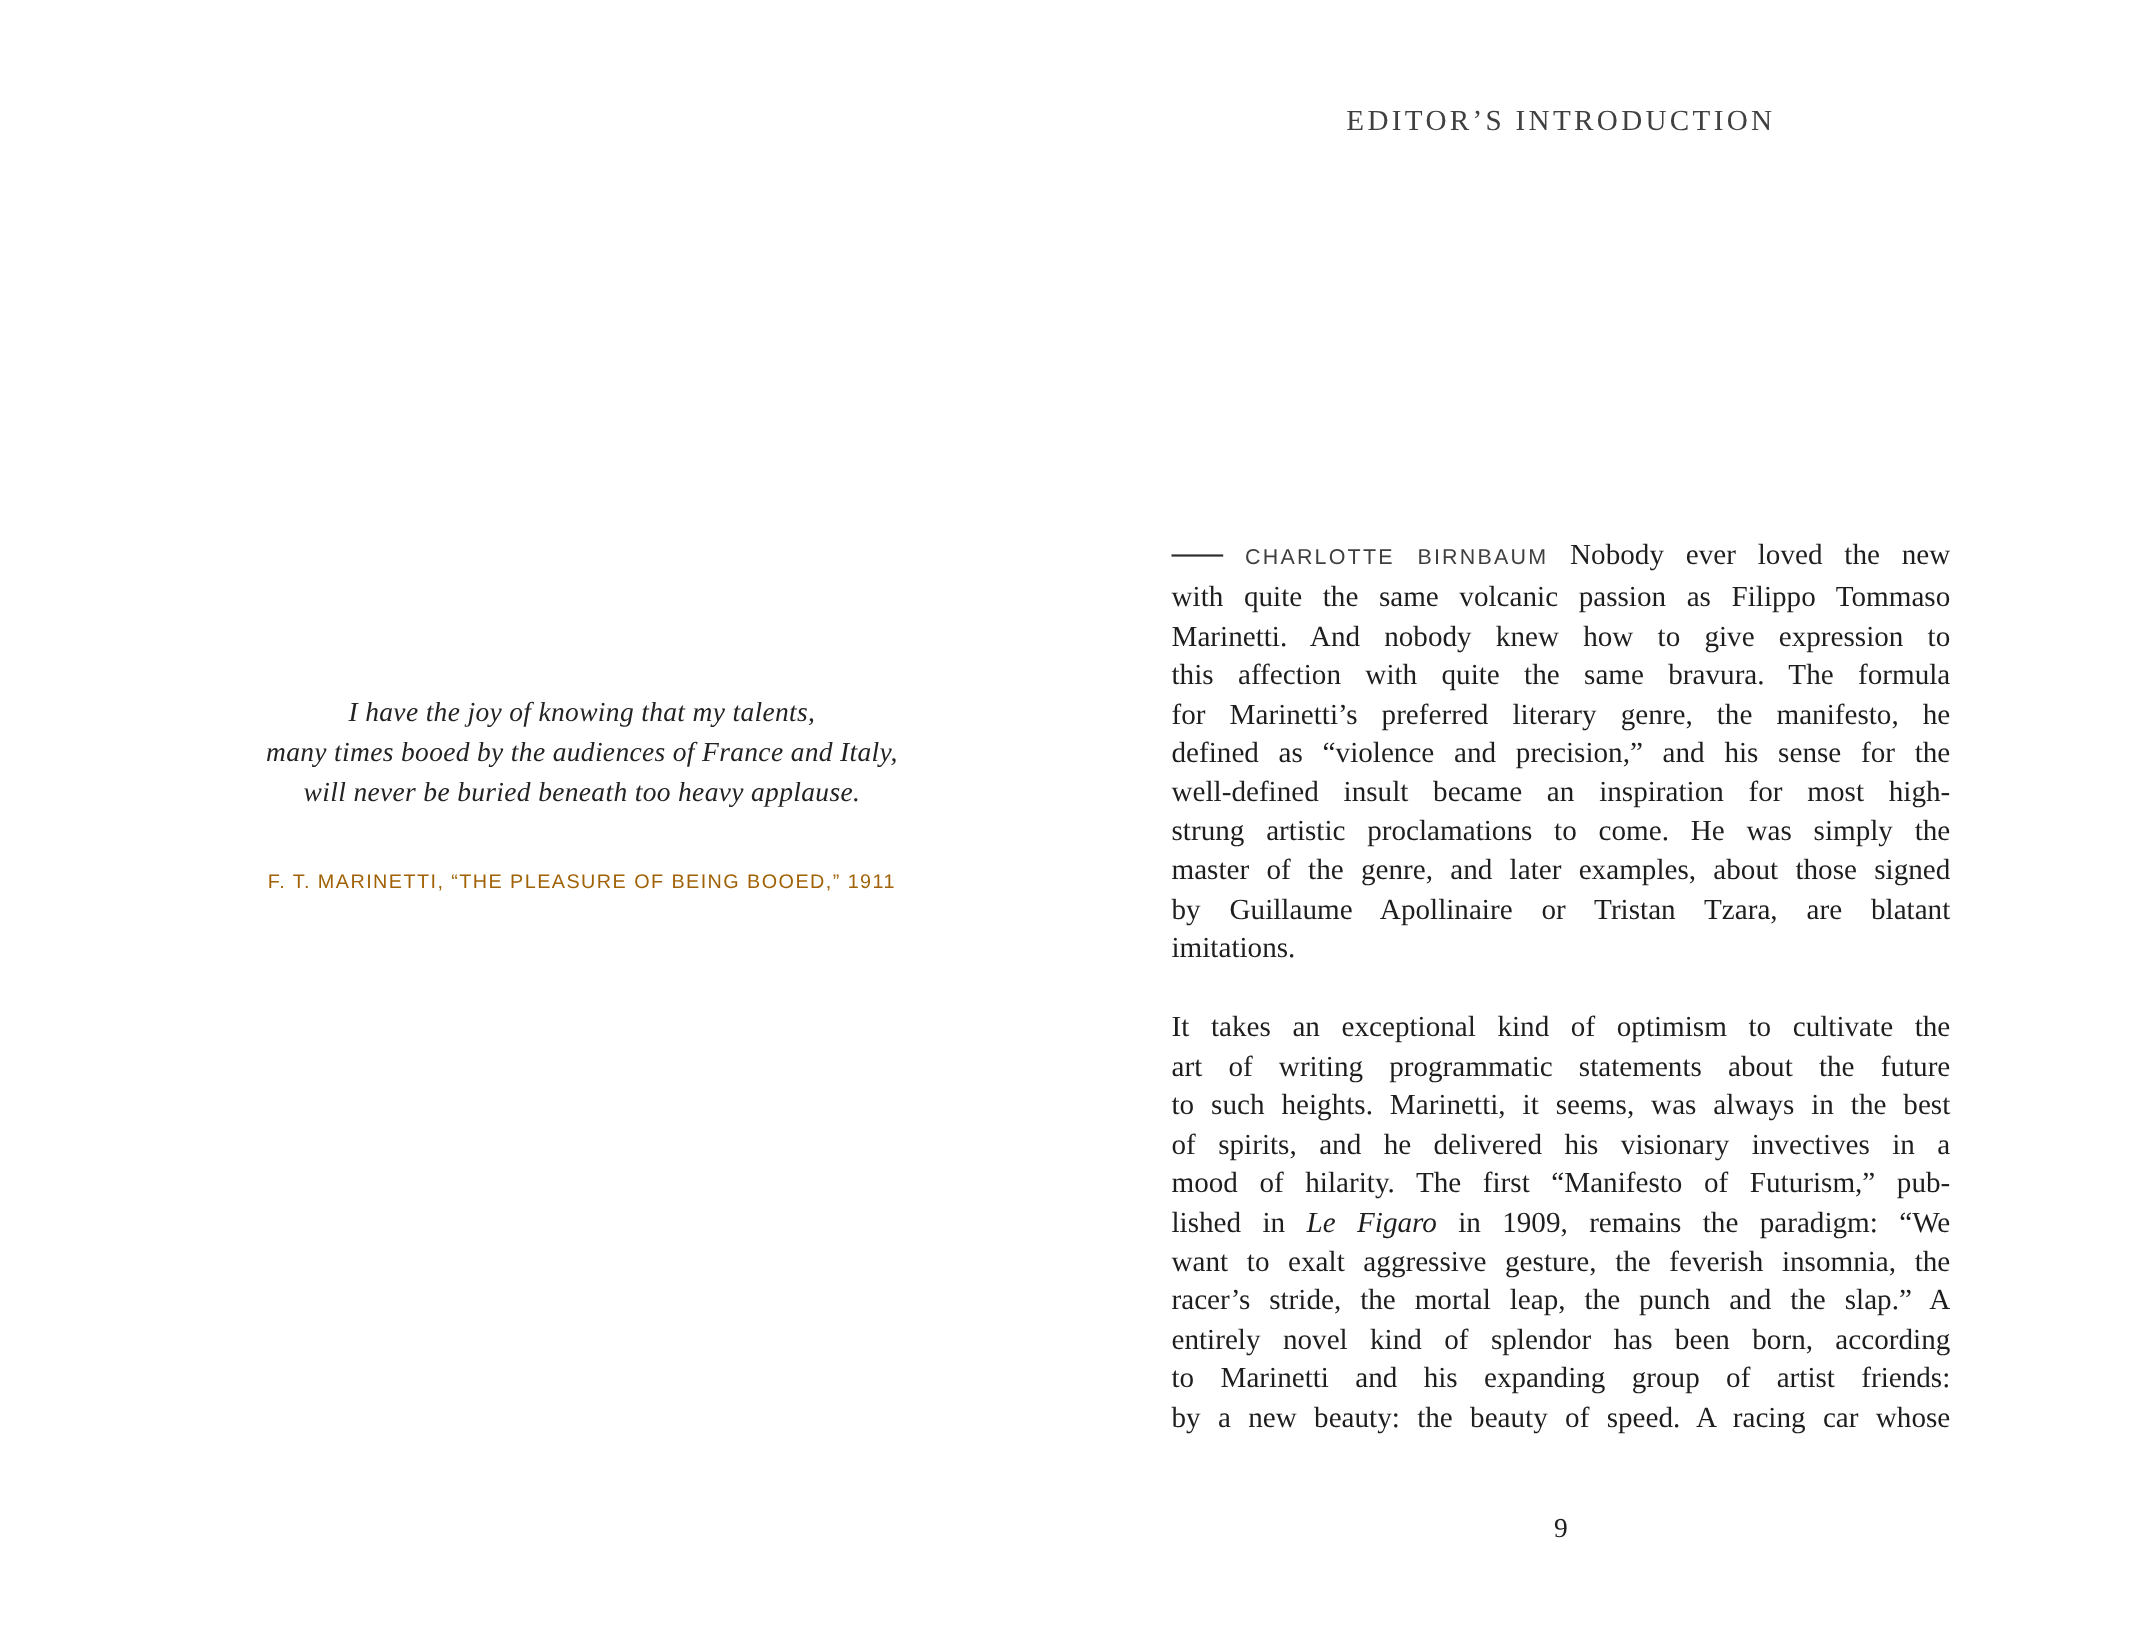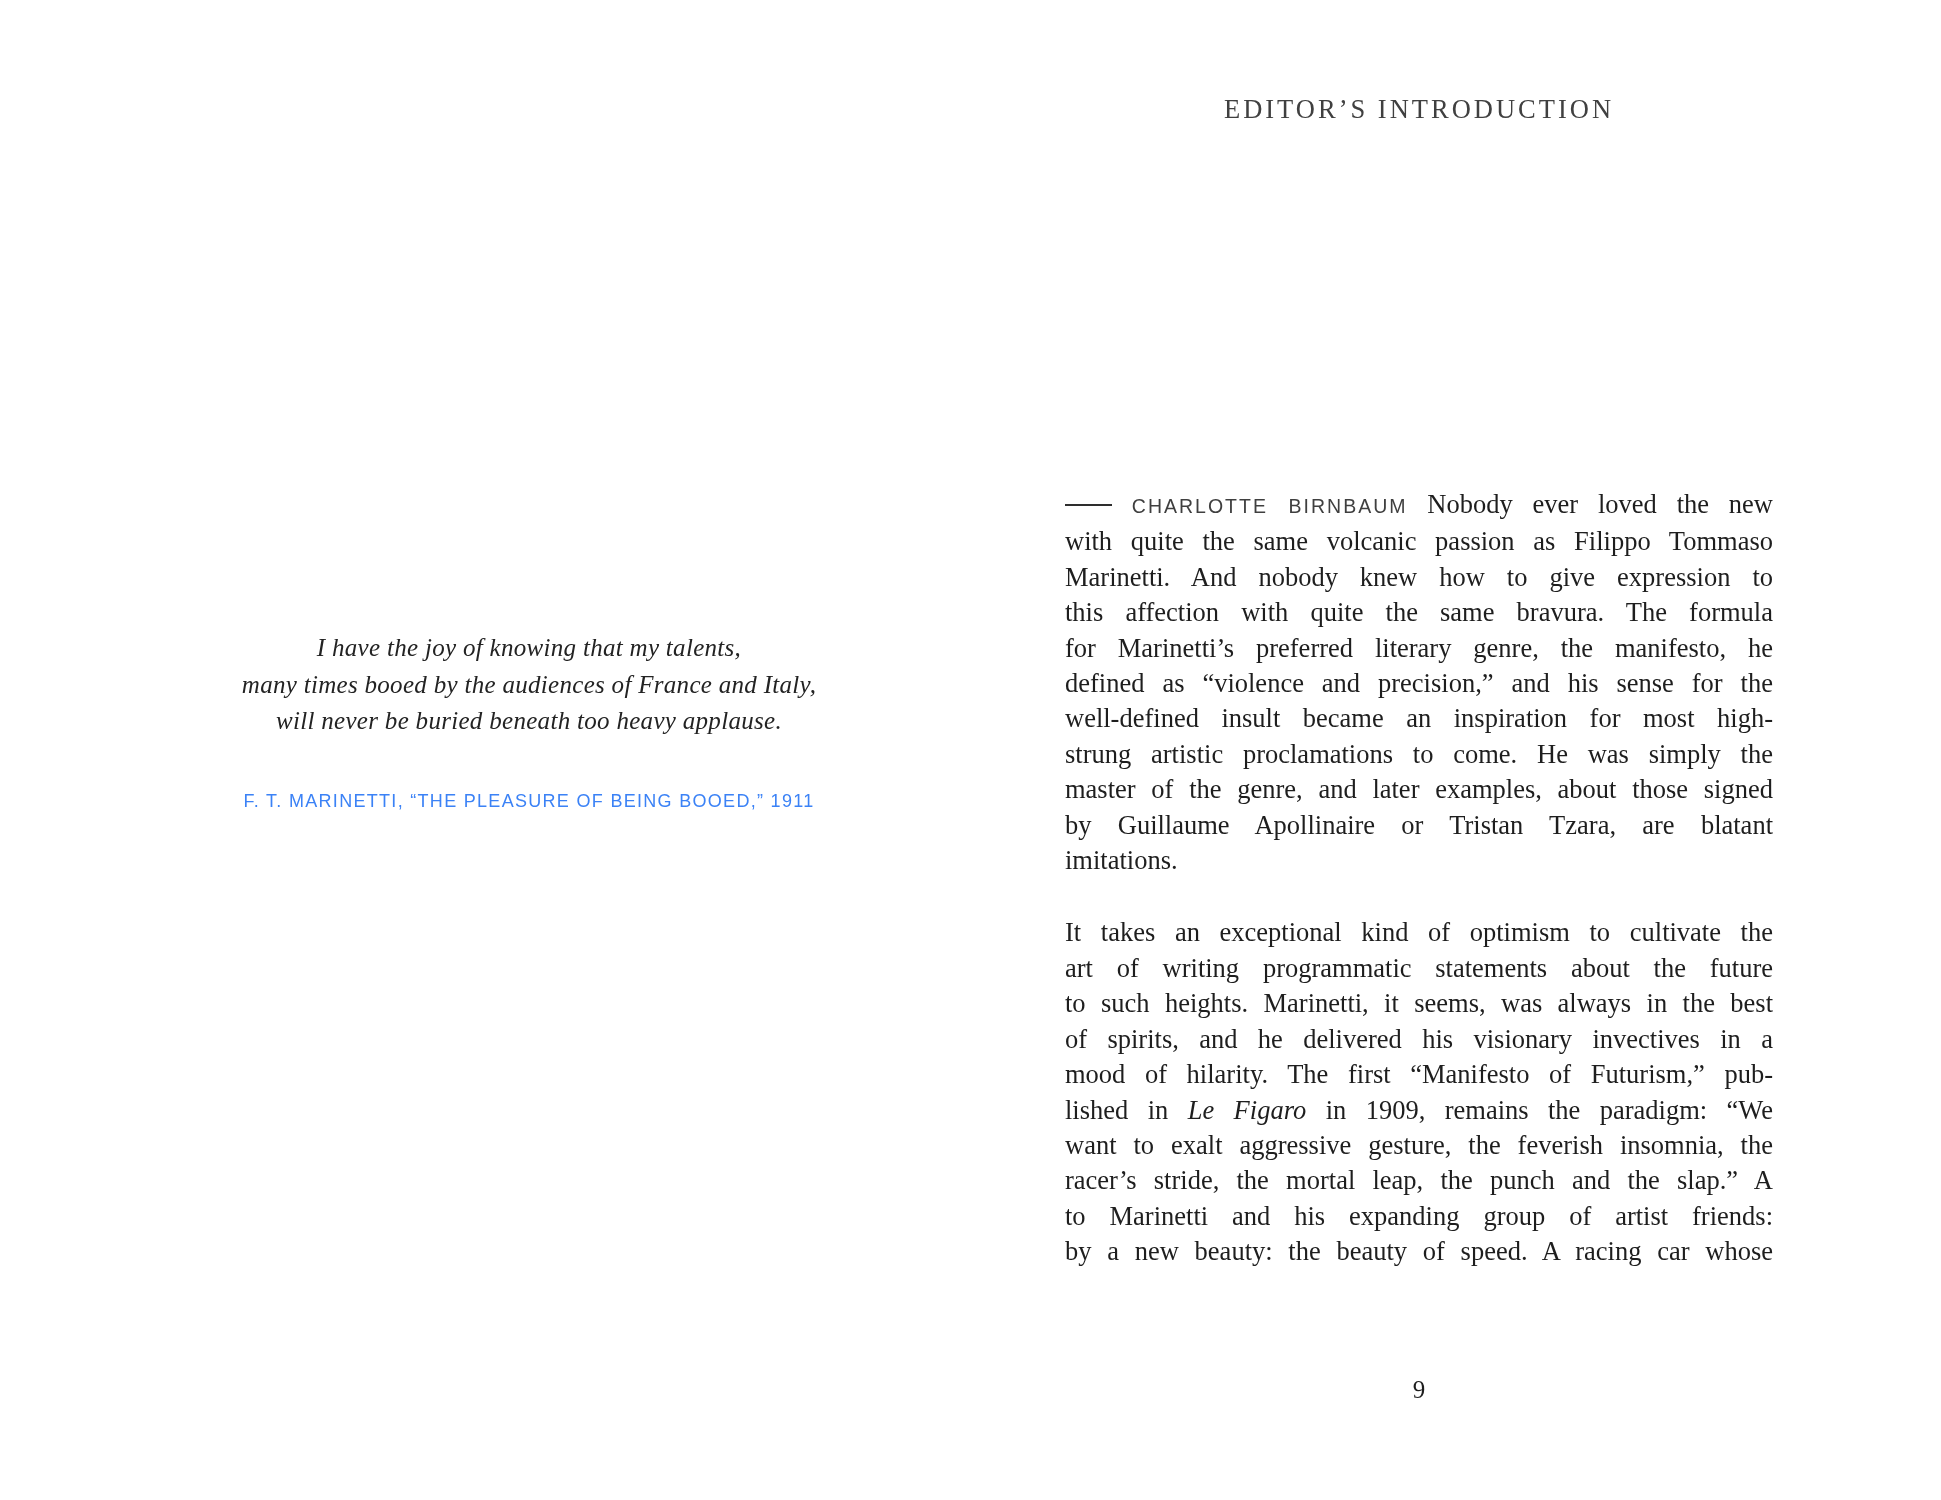--- a/index.html
+++ b/index.html
@@ -31,21 +31,21 @@
     line-height: 36.5px;
     letter-spacing: 0.3px;
     color: #232323;
   }
   .attribution {
     margin-top: 43px;
     font-family: "Liberation Sans", "DejaVu Sans", sans-serif;
     font-style: normal;
     font-size: 18px;
     letter-spacing: 1.3px;
-    color: #3b82f6;
+    color: #a16207;
     white-space: nowrap;
   }
 
   
   .chapter-header {
     position: absolute;
     left: 1065px;
     top: 96px;
     width: 708px;
     text-align: center;
@@ -129,20 +129,21 @@
         </div>
         <div class="para">
           <div class="bline"><span>It takes an exceptional kind of optimism to cultivate the</span></div>
           <div class="bline"><span>art of writing programmatic statements about the future</span></div>
           <div class="bline"><span>to such heights. Marinetti, it seems, was always in the best</span></div>
           <div class="bline"><span>of spirits, and he delivered his visionary invectives in a</span></div>
           <div class="bline"><span>mood of hilarity. The first “Manifesto of Futurism,” pub-</span></div>
           <div class="bline"><span>lished in </span><span class="i">Le Figaro</span><span> in 1909, remains the paradigm: “We</span></div>
           <div class="bline"><span>want to exalt aggressive gesture, the feverish insomnia, the</span></div>
           <div class="bline"><span>racer’s stride, the mortal leap, the punch and the slap.” A</span></div>
+          <div class="bline"><span>entirely novel kind of splendor has been born, according</span></div>
           <div class="bline"><span>to Marinetti and his expanding group of artist friends:</span></div>
           <div class="bline"><span>by a new beauty: the beauty of speed. A racing car whose</span></div>
         </div>
       </div>
     <div class="folio">9</div>
   </section>
 
 </div>
 
 </body></html>

